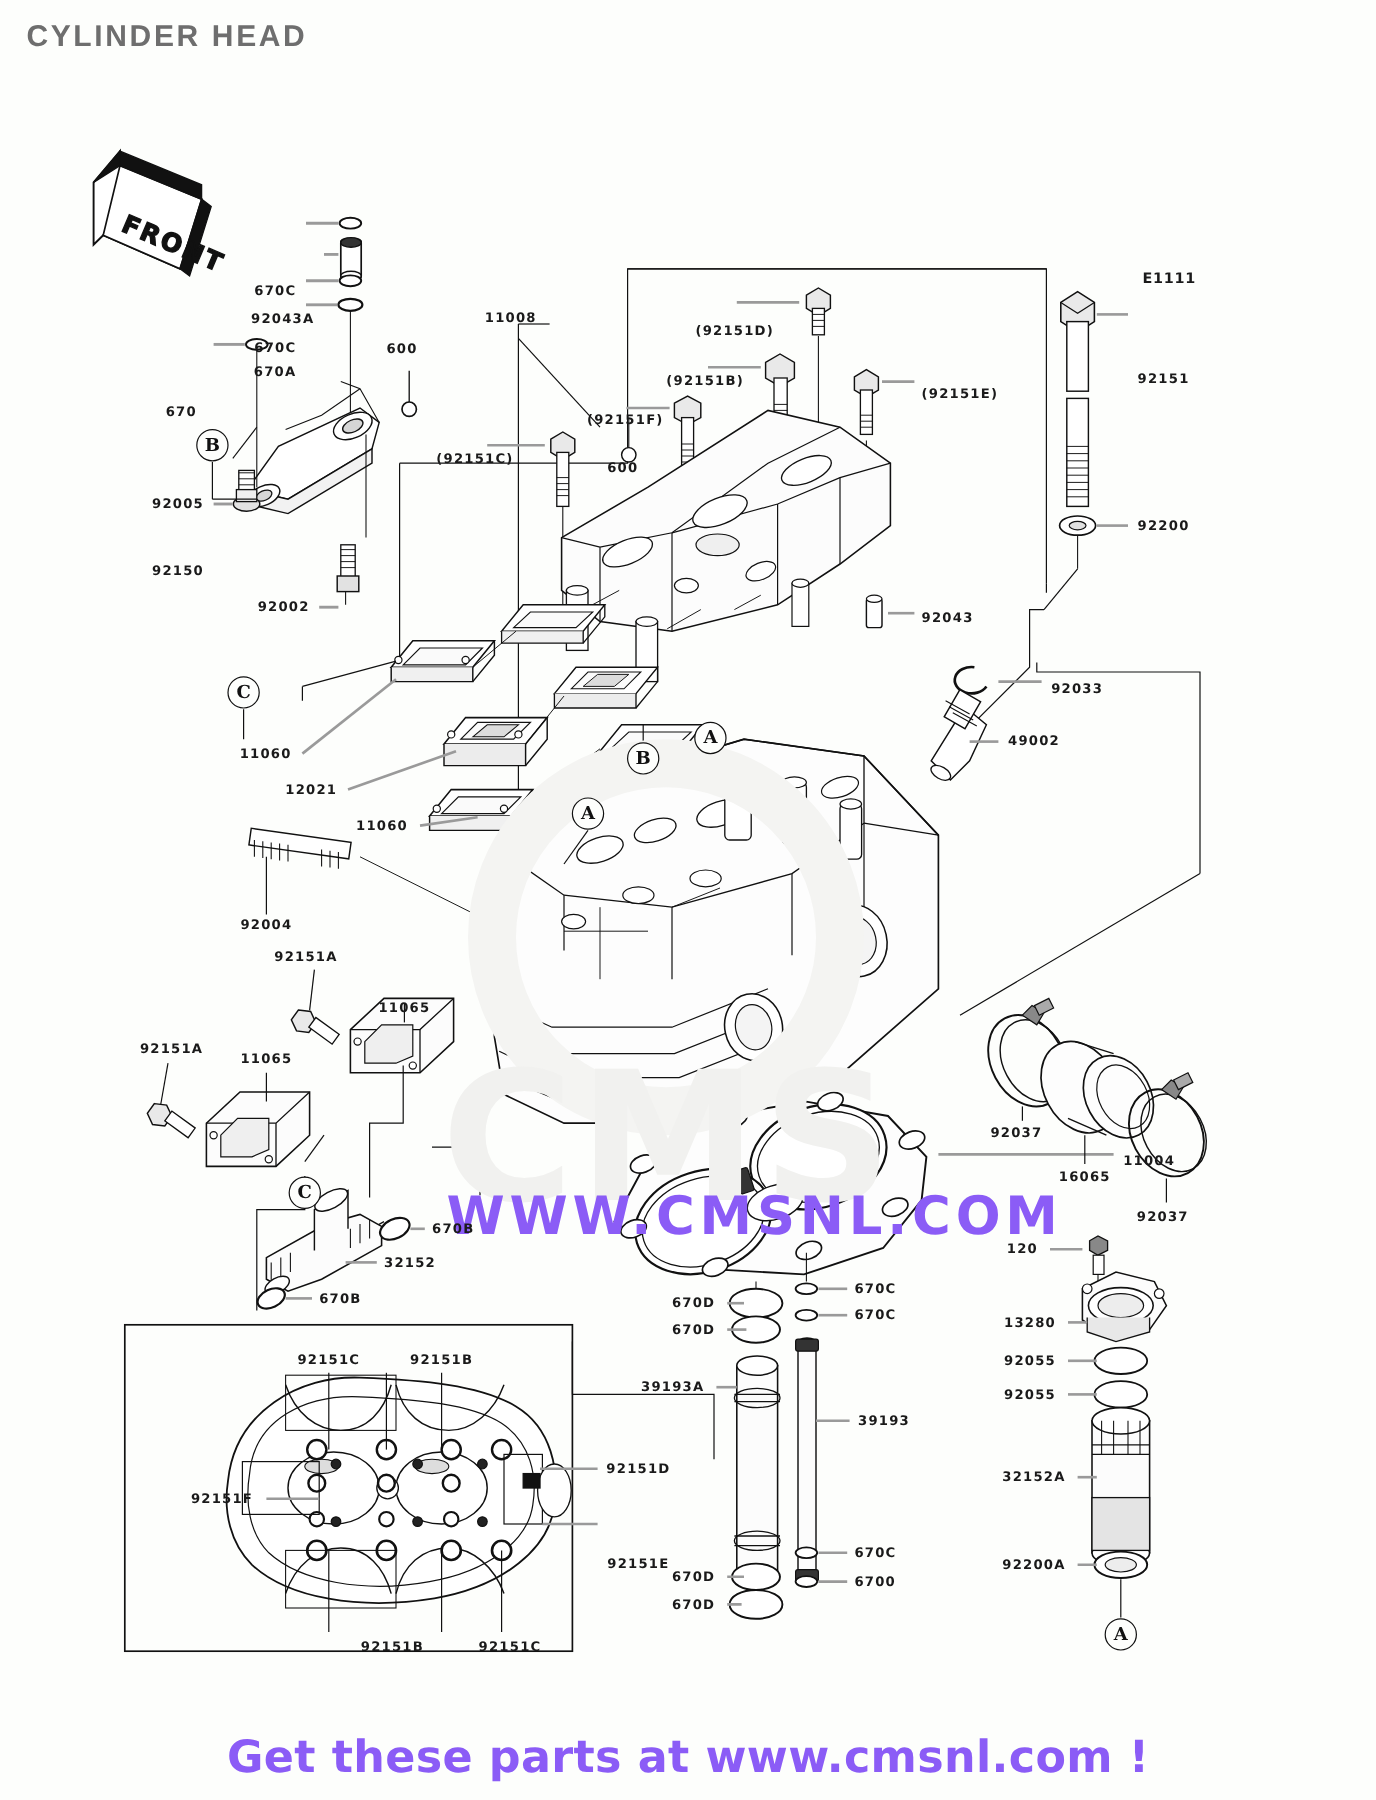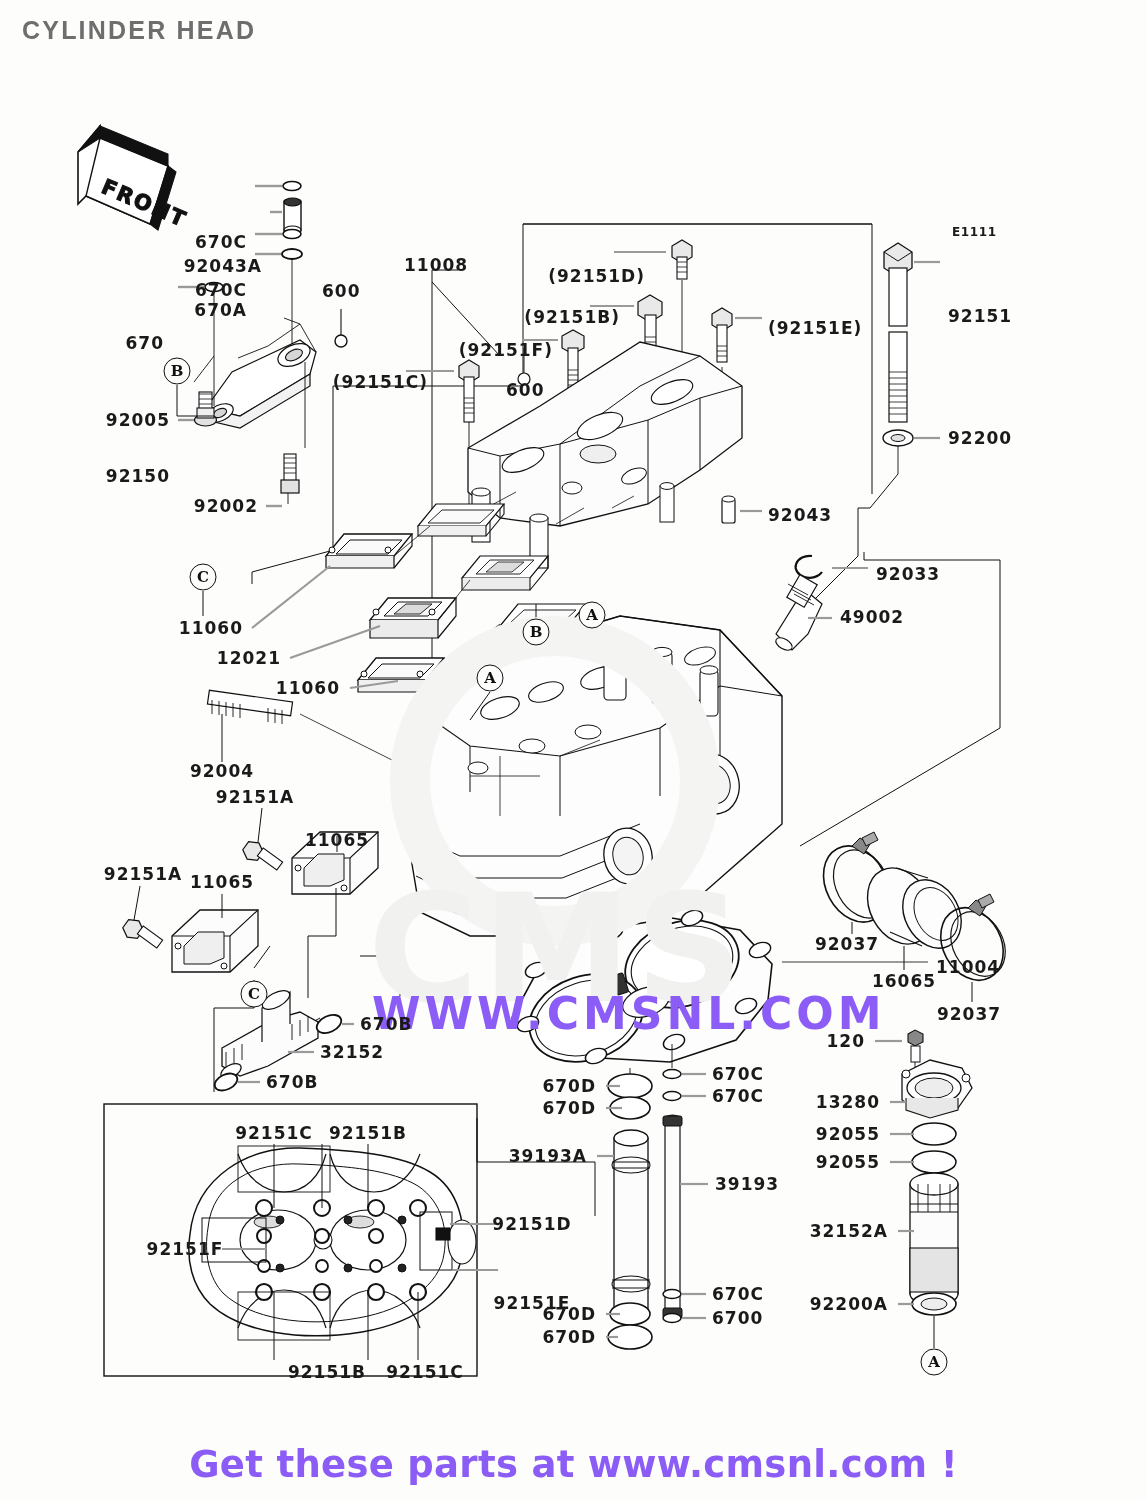--- a/index.html
+++ b/index.html
@@ -27,21 +27,21 @@
   #diagram-canvas {
     position: absolute;
     left: 0; top: 56px;
     width: 1147px; height: 1380px;
   }
   #diagram-svg { display: block; }
   .lbl {
     position: absolute;
     font-family: "DejaVu Sans", sans-serif;
     font-weight: 700;
-    font-size: 17px;
+    font-size: 11px;
     color: #1a1a1a;
     letter-spacing: 1.0px;
     white-space: nowrap;
     line-height: 1;
   }
   .lbl.r { transform: translate(-100%, -50%); }
   .lbl.l { transform: translate(0, -50%); }
   .lbl.c { transform: translate(-50%, -50%); }
   .lbl.small {
     font-size: 12px;

